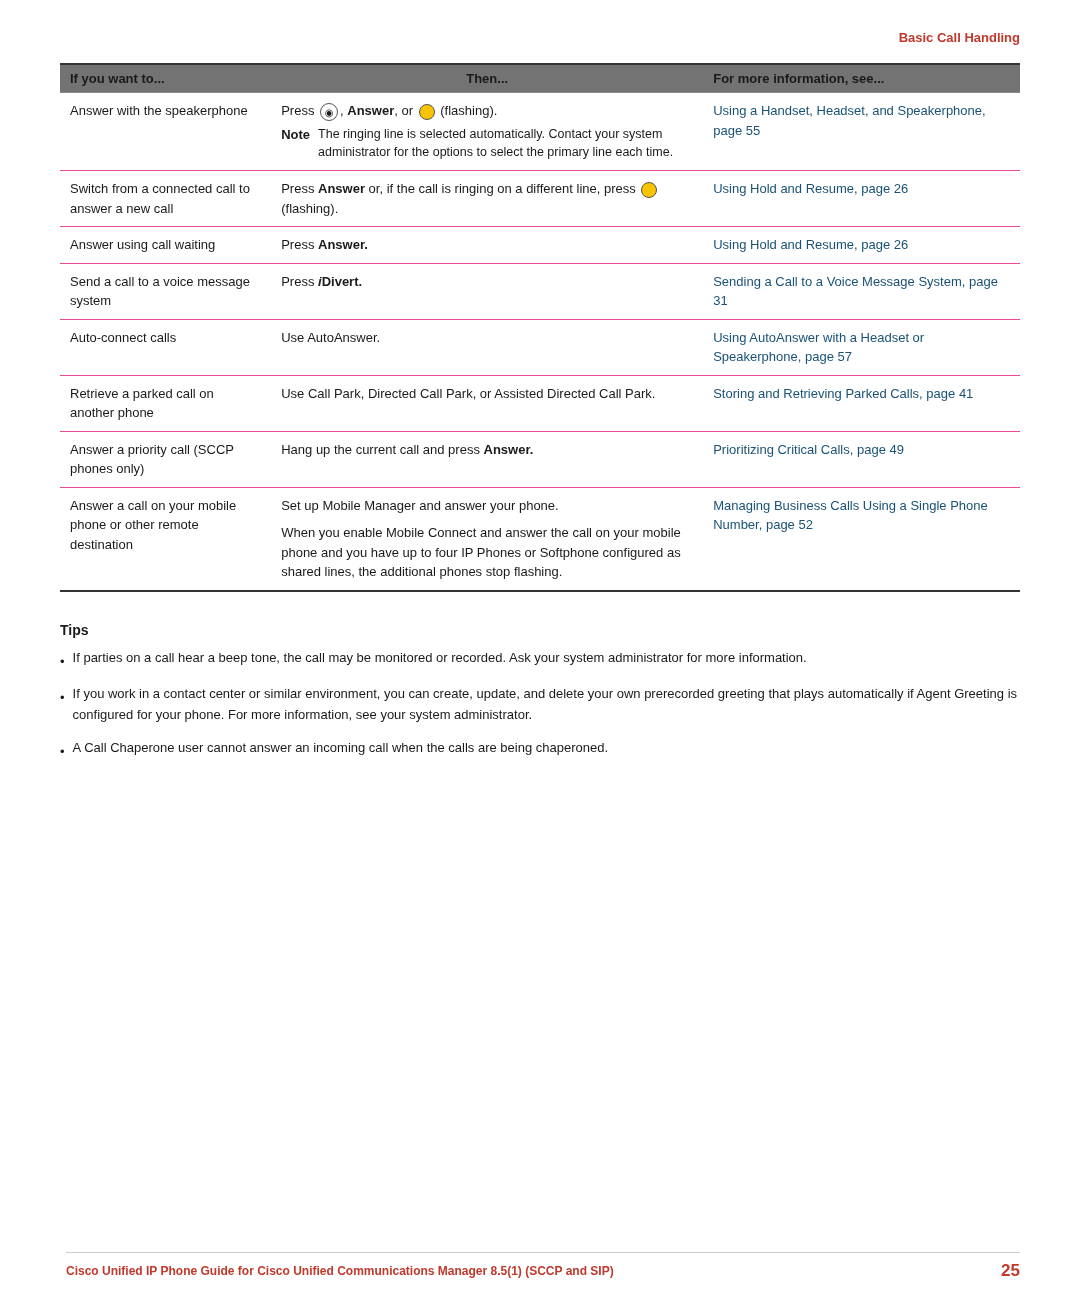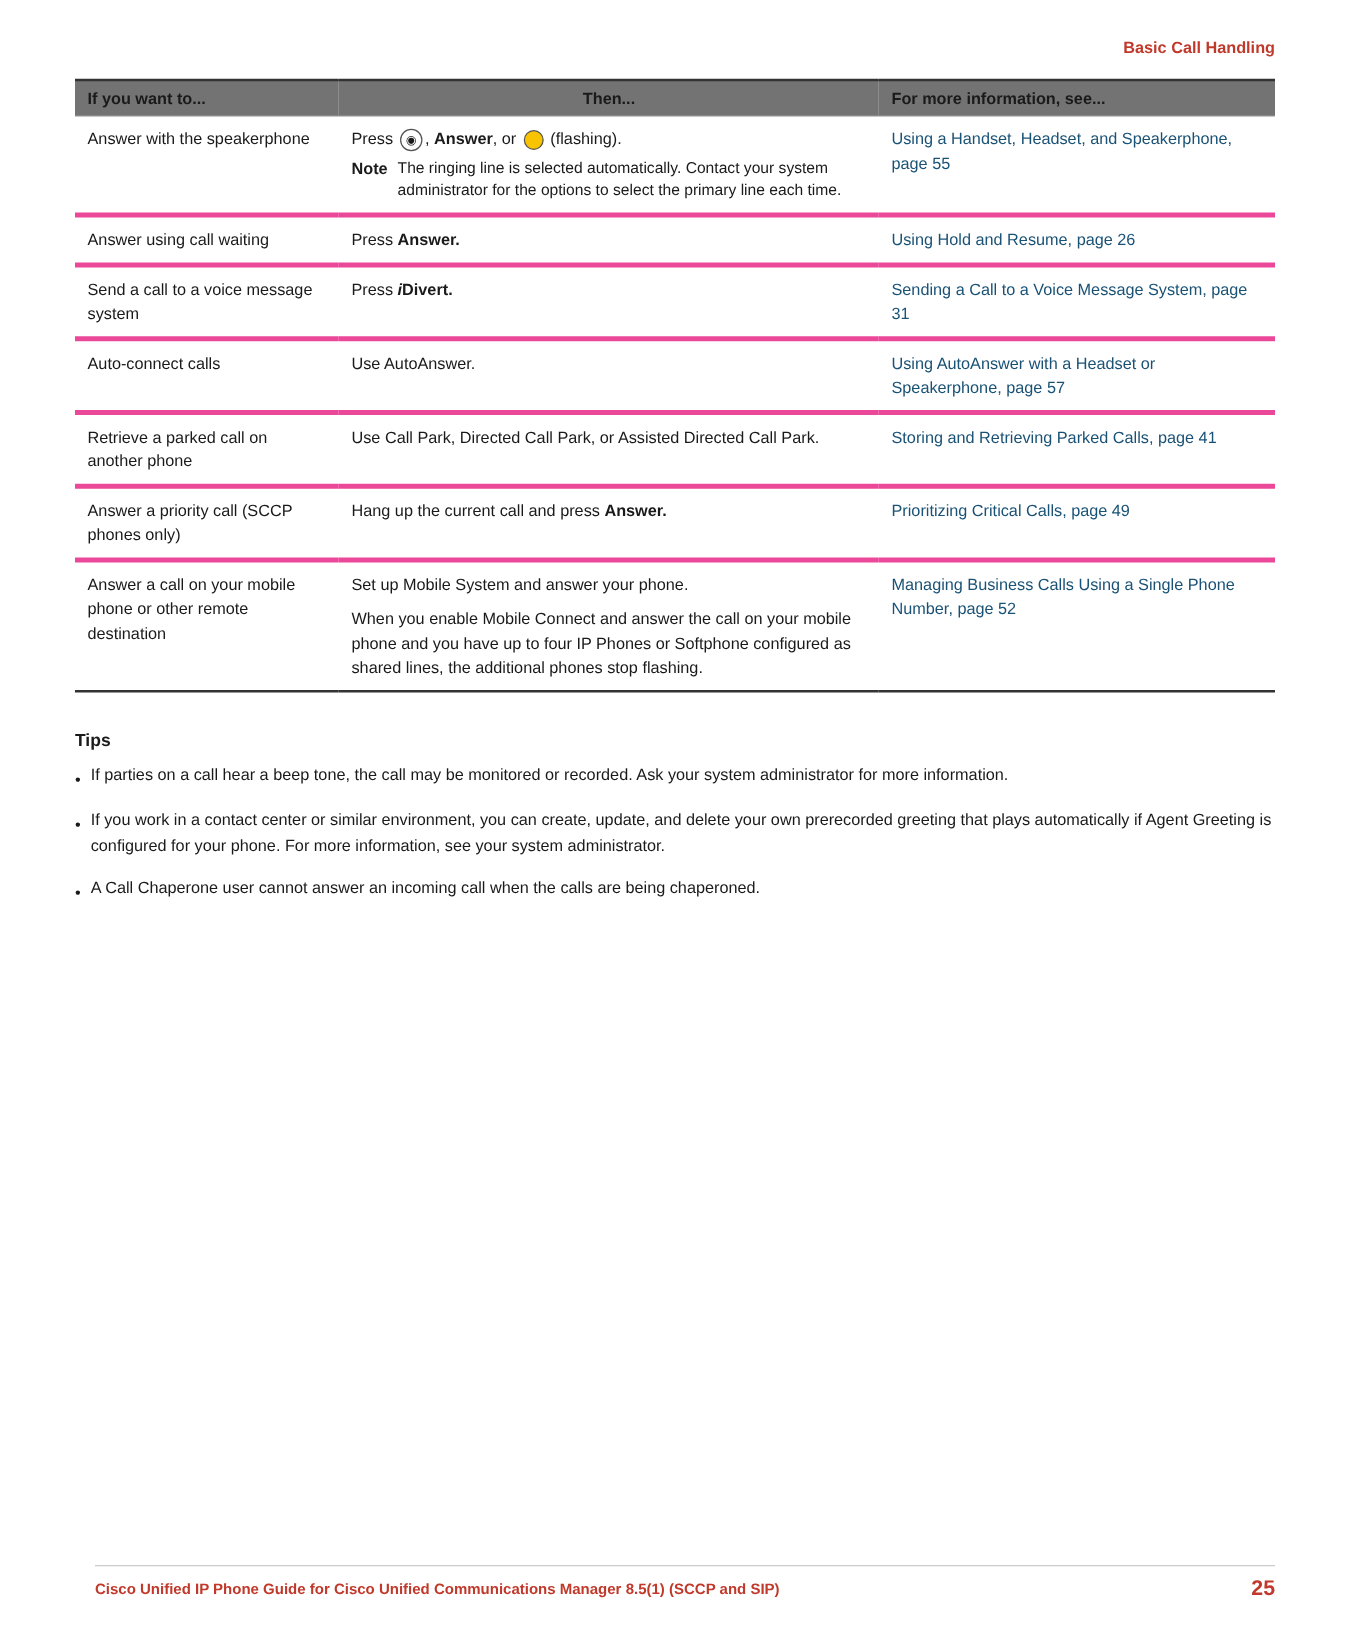--- a/index.html
+++ b/index.html
@@ -48,21 +48,21 @@
       background: #737373;
     }
 
     .main-table th.col-if { width: 22%; }
     .main-table th.col-then { width: 45%; text-align: center; }
     .main-table th.col-more { width: 33%; }
 
     .main-table td {
       padding: 8px 10px;
       vertical-align: top;
-      border-bottom: 4px solid #ec4899;
+      border-bottom: 1px solid #ec4899;
       font-size: 13px;
       line-height: 1.5;
     }
 
     .main-table tr:last-child td {
       border-bottom: 2px solid #333;
     }
 
     .link-text {
       color: #1a5276;
@@ -139,21 +139,21 @@
     .bullet {
       flex-shrink: 0;
       margin-top: 4px;
       font-size: 13px;
     }
 
     
     .page-footer {
       position: absolute;
       bottom: 30px;
-      left: 76px;
+      left: 66px;
       right: 60px;
       display: flex;
       justify-content: space-between;
       align-items: center;
       border-top: 1px solid #ccc;
       padding-top: 8px;
     }
 
     .footer-text {
       color: #c0392b;
@@ -199,20 +199,31 @@
           <div class="note-block">
             <span class="note-label">Note</span>
             <span class="note-content">The ringing line is selected automatically. Contact your system administrator for the options to select the primary line each time.</span>
           </div>
         </td>
         <td>
           <a class="link-text">Using a Handset, Headset, and Speakerphone, page 55</a>
         </td>
       </tr>
 
+      <tr>
+        <td>Switch from a connected call to answer a new call</td>
+        <td>
+          Press <strong>Answer</strong> or, if the call is ringing on a different line, press
+          <span class="flashing-icon"></span>
+          (flashing).
+        </td>
+        <td>
+          <a class="link-text">Using Hold and Resume, page 26</a>
+        </td>
+      </tr>
 
       <tr>
         <td>Answer using call waiting</td>
         <td>Press <strong>Answer.</strong></td>
         <td>
           <a class="link-text">Using Hold and Resume, page 26</a>
         </td>
       </tr>
 
       <tr>
@@ -244,21 +255,21 @@
         <td>Answer a priority call (SCCP phones only)</td>
         <td>Hang up the current call and press <strong>Answer.</strong></td>
         <td>
           <a class="link-text">Prioritizing Critical Calls, page 49</a>
         </td>
       </tr>
 
       <tr>
         <td>Answer a call on your mobile phone or other remote destination</td>
         <td>
-          <p style="margin-bottom:8px;">Set up Mobile System and answer your phone.</p>
+          <p style="margin-bottom:8px;">Set up Mobile Manager and answer your phone.</p>
           <p>When you enable Mobile Connect and answer the call on your mobile phone and you have up to four IP Phones or Softphone configured as shared lines, the additional phones stop flashing.</p>
         </td>
         <td>
           <a class="link-text">Managing Business Calls Using a Single Phone Number, page 52</a>
         </td>
       </tr>
     </tbody>
   </table>
 
   <div class="tips-section">

